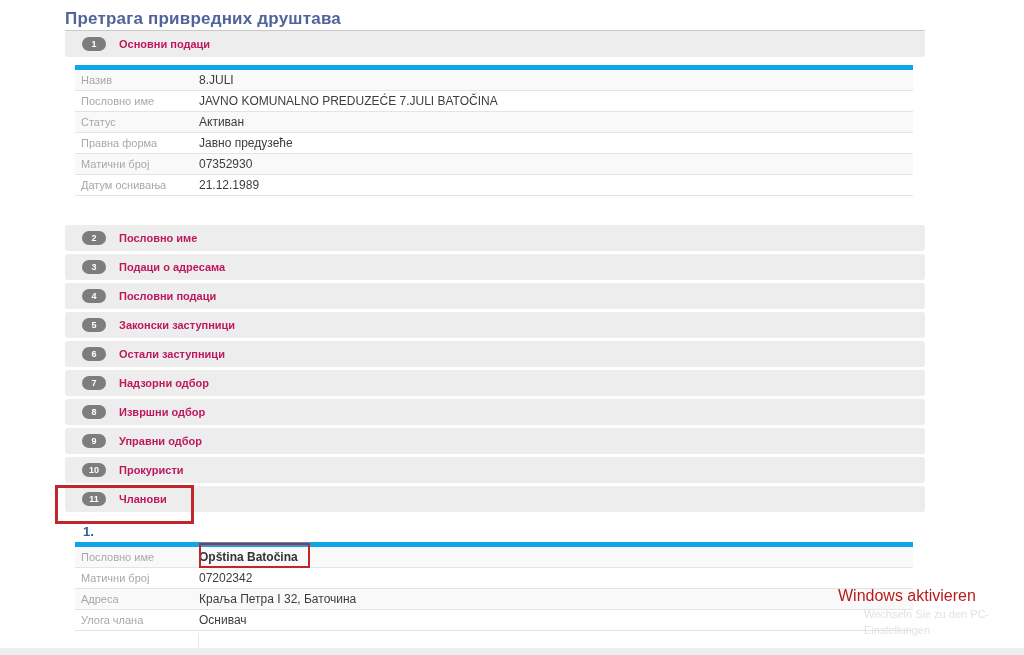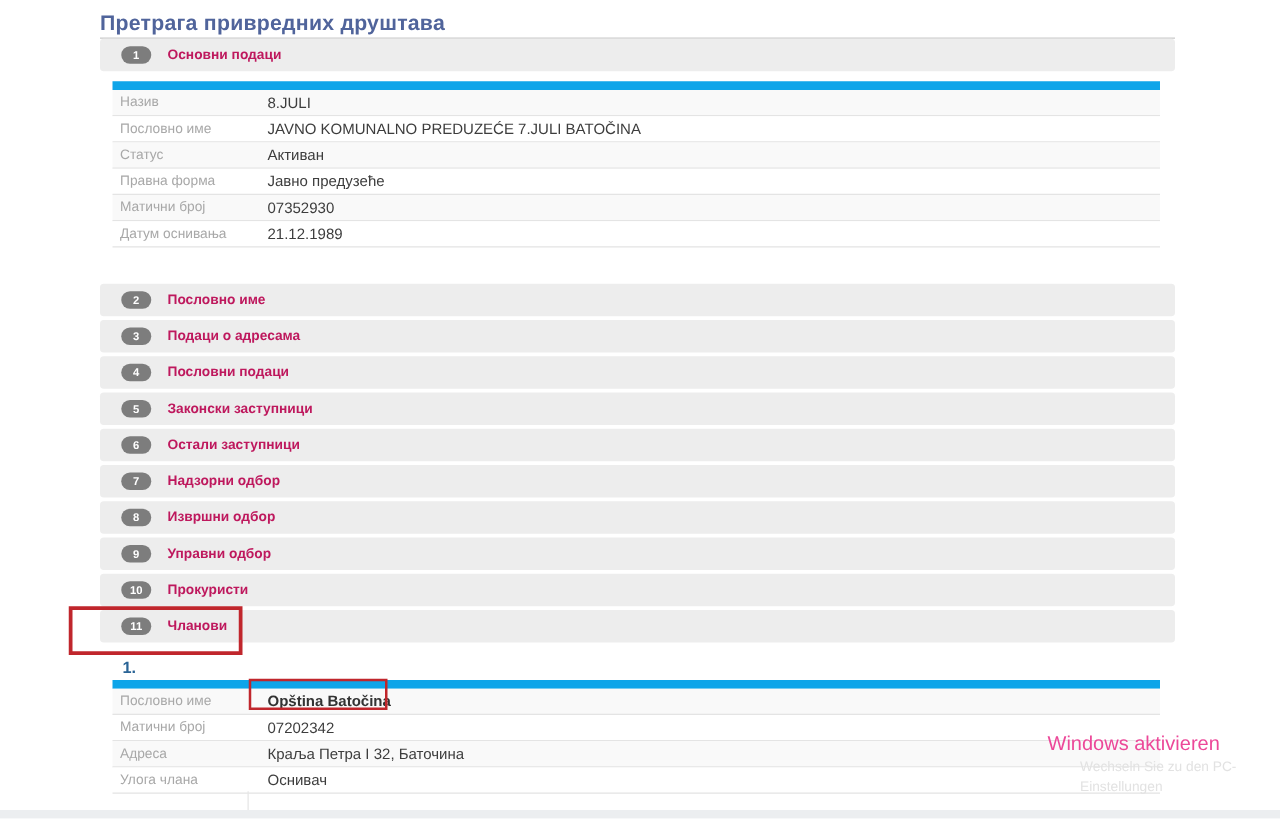--- a/index.html
+++ b/index.html
@@ -1,19 +1,19 @@
 <!DOCTYPE html>
 <html><head>
 <meta charset="utf-8">
 <style>
   * { margin:0; padding:0; box-sizing:border-box; }
   html,body { background:#fff; }
   body { font-family:"Liberation Sans","DejaVu Sans",sans-serif; }
   .viewport { position:relative; width:1024px; height:655px; background:#fff; overflow:hidden; }
-  .content { position:absolute; left:80px; top:8px; width:860px; }
+  .content { position:absolute; left:65px; top:8px; width:860px; }
 
   .page-title {
     font-size:17px; font-weight:bold; color:#50649b;
     line-height:22px; letter-spacing:0.2px;
     border-bottom:1px solid #c9c9c9; padding-bottom:0;
   }
 
   .section { margin-bottom:3px; }
   .section:first-of-type { margin-top:9px; }
   .acc-header {
@@ -23,35 +23,35 @@
   .badge {
     display:inline-flex; justify-content:center; align-items:center;
     min-width:24px; height:14px; border-radius:8px;
     background:#7d7d7d; color:#fff; font-size:9px; font-weight:bold;
     margin-left:17px; margin-right:13px; padding:0 3px;
   }
   .acc-label { font-size:11px; font-weight:bold; color:#be185d; }
 
   .panel-body { padding:8px 0 13px 0; }
   .panel-body.member-body { padding-top:12px; padding-bottom:0; }
-  .data-table { margin-left:10px; width:838px; border-top:7px solid #0ea5e9; }
+  .data-table { margin-left:10px; width:838px; border-top:5px solid #0ea5e9; }
   .data-row { display:flex; align-items:center; height:21px; border-bottom:1px solid #e4e4e4; background:#fff; }
   .data-row.alt { background:#f9f9f9; }
   .row-label { width:124px; padding-left:6px; font-size:11px; color:#a8a8a8; flex-shrink:0; }
   .row-value { font-size:12px; color:#3d3d3d; }
   .row-value.bold { font-weight:bold; color:#333;text-align:center; }
 
   .member-index { font-size:13px; font-weight:bold; color:#2a6496; margin:0 0 4px 18px; height:14px; }
 
   .annotation-box { position:absolute; pointer-events:none; }
   .annotation-box.box1 { left:55px; top:485px; width:139px; height:39px; border:3px solid #c0262c; }
   .annotation-box.box2 { left:199px; top:543px; width:111px; height:25px; border:2px solid #c0262c; }
 
   .watermark { position:absolute; left:838px; top:586px; }
-  .wm-line1 { font-size:16px; color:#ec4899; line-height:20px; }
+  .wm-line1 { font-size:16px; color:#b91c1c; line-height:20px; }
   .wm-line2 { font-size:11px; color:#e2e2e2; line-height:16px;margin-left:26px; }
 
   .bottom-band { position:absolute; left:0; top:648px; width:1024px; height:7px; background:#eceef0; }
   .bottom-divider { position:absolute; left:198px; top:633px; width:1px; height:15px; background:#e6e6e6; }
 </style>
 </head>
 <body>
 
 <div class="viewport">
   <div class="content">

